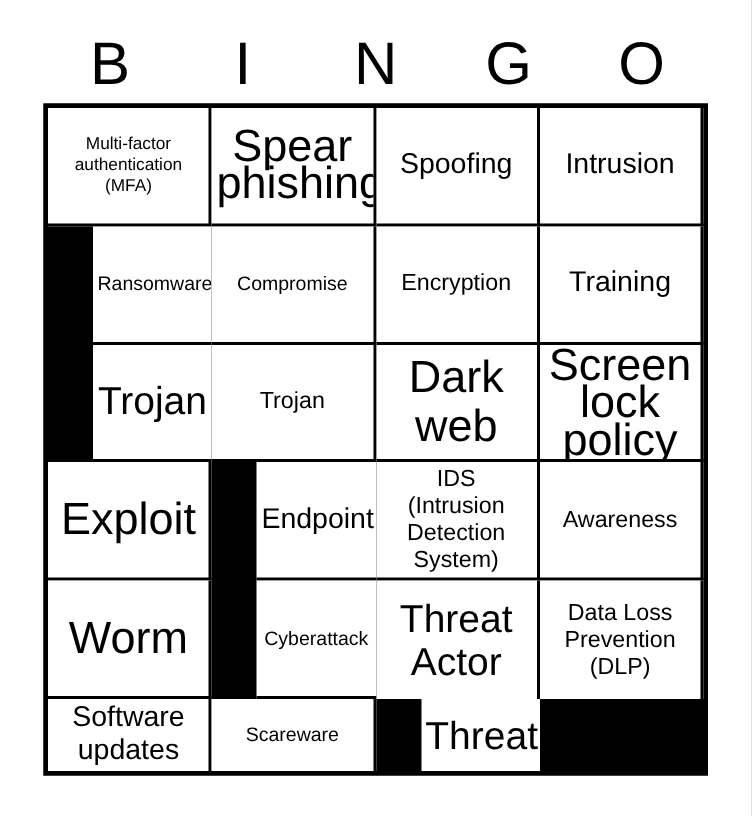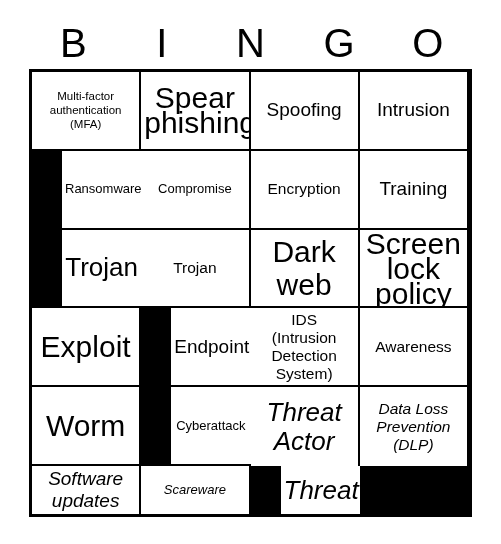--- a/index.html
+++ b/index.html
@@ -66,21 +66,21 @@
     display: flex;
     align-items: center;
     justify-content: center;
     text-align: center;
     padding: 2px 3px;
     overflow: hidden;
   }
 
   
   .bingo-cell.col-5 { border-right: none; margin-left: 30px; }
-  .bingo-cell.row-5 { border-bottom: none; font-style: italic; }
+  .bingo-cell.row-5 { border-bottom: none; }
 
   .cell-text {
     display: block;
     width: 100%;
     text-align: center;
     color: #000000;
     font-weight: 400;
     white-space: pre-line;
   }
 

